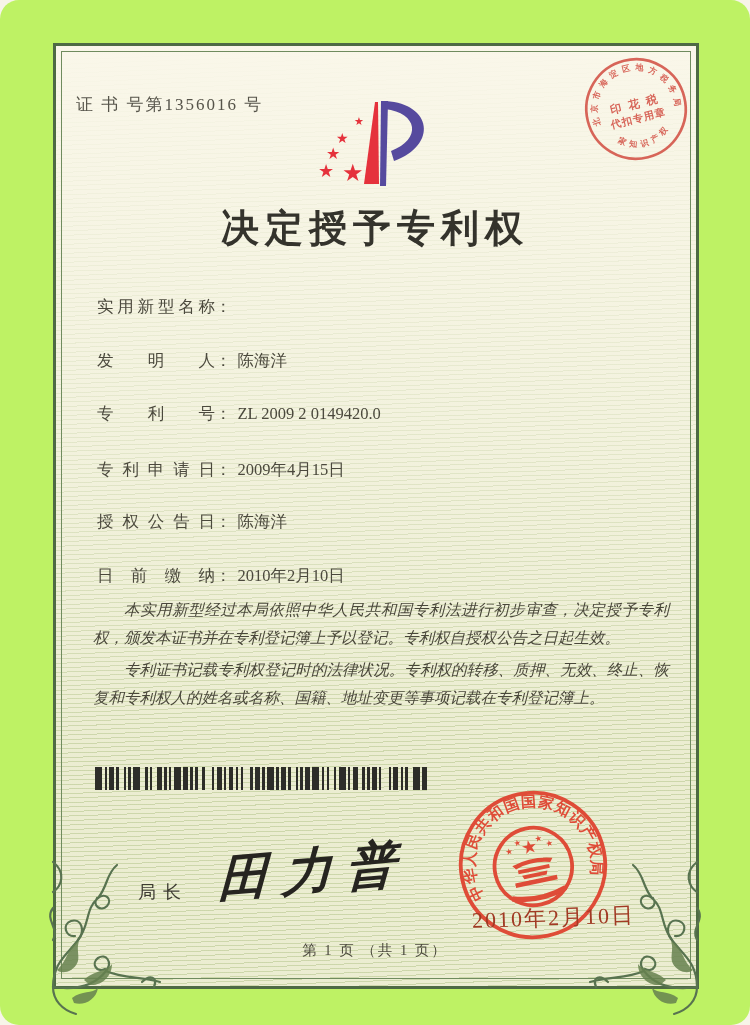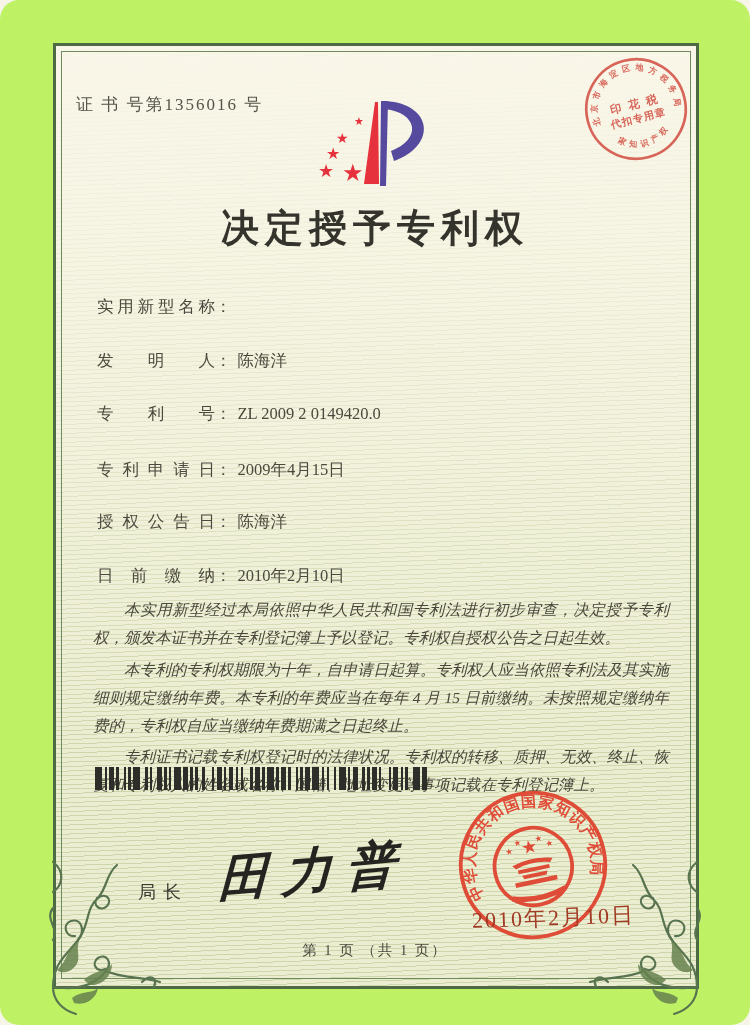--- a/index.html
+++ b/index.html
@@ -168,21 +168,20 @@
     </div>
     <div class="field-row row5">
       <span class="field-label">日前缴纳</span>
         <span class="field-colon">：</span>
         <span>2010年2月10日</span>
     </div>
   </div>
 
   <div class="body-text">
     <p>本实用新型经过本局依照中华人民共和国专利法进行初步审查，决定授予专利权，颁发本证书并在专利登记簿上予以登记。专利权自授权公告之日起生效。</p>
-    <p>本专利的专利权期限为十年，自申请日起算。专利权人应当依照专利法及其实施细则规定缴纳年费。本专利的年费应当在每年 4 月 15 日前缴纳。未按照规定缴纳年费的，专利权自应当缴纳年费期满之日起终止。</p>
     <p>专利证书记载专利权登记时的法律状况。专利权的转移、质押、无效、终止、恢复和专利权人的姓名或名称、国籍、地址变更等事项记载在专利登记簿上。</p>
   </div>
 
   <div class="barcode" id="barcode">
       <span class="b" style="flex-grow: 3;"></span>
       <span class="g" style="flex-grow: 1;"></span>
       <span class="b" style="flex-grow: 1;"></span>
       <span class="g" style="flex-grow: 1;"></span>
       <span class="b" style="flex-grow: 2;"></span>
       <span class="g" style="flex-grow: 1;"></span>

